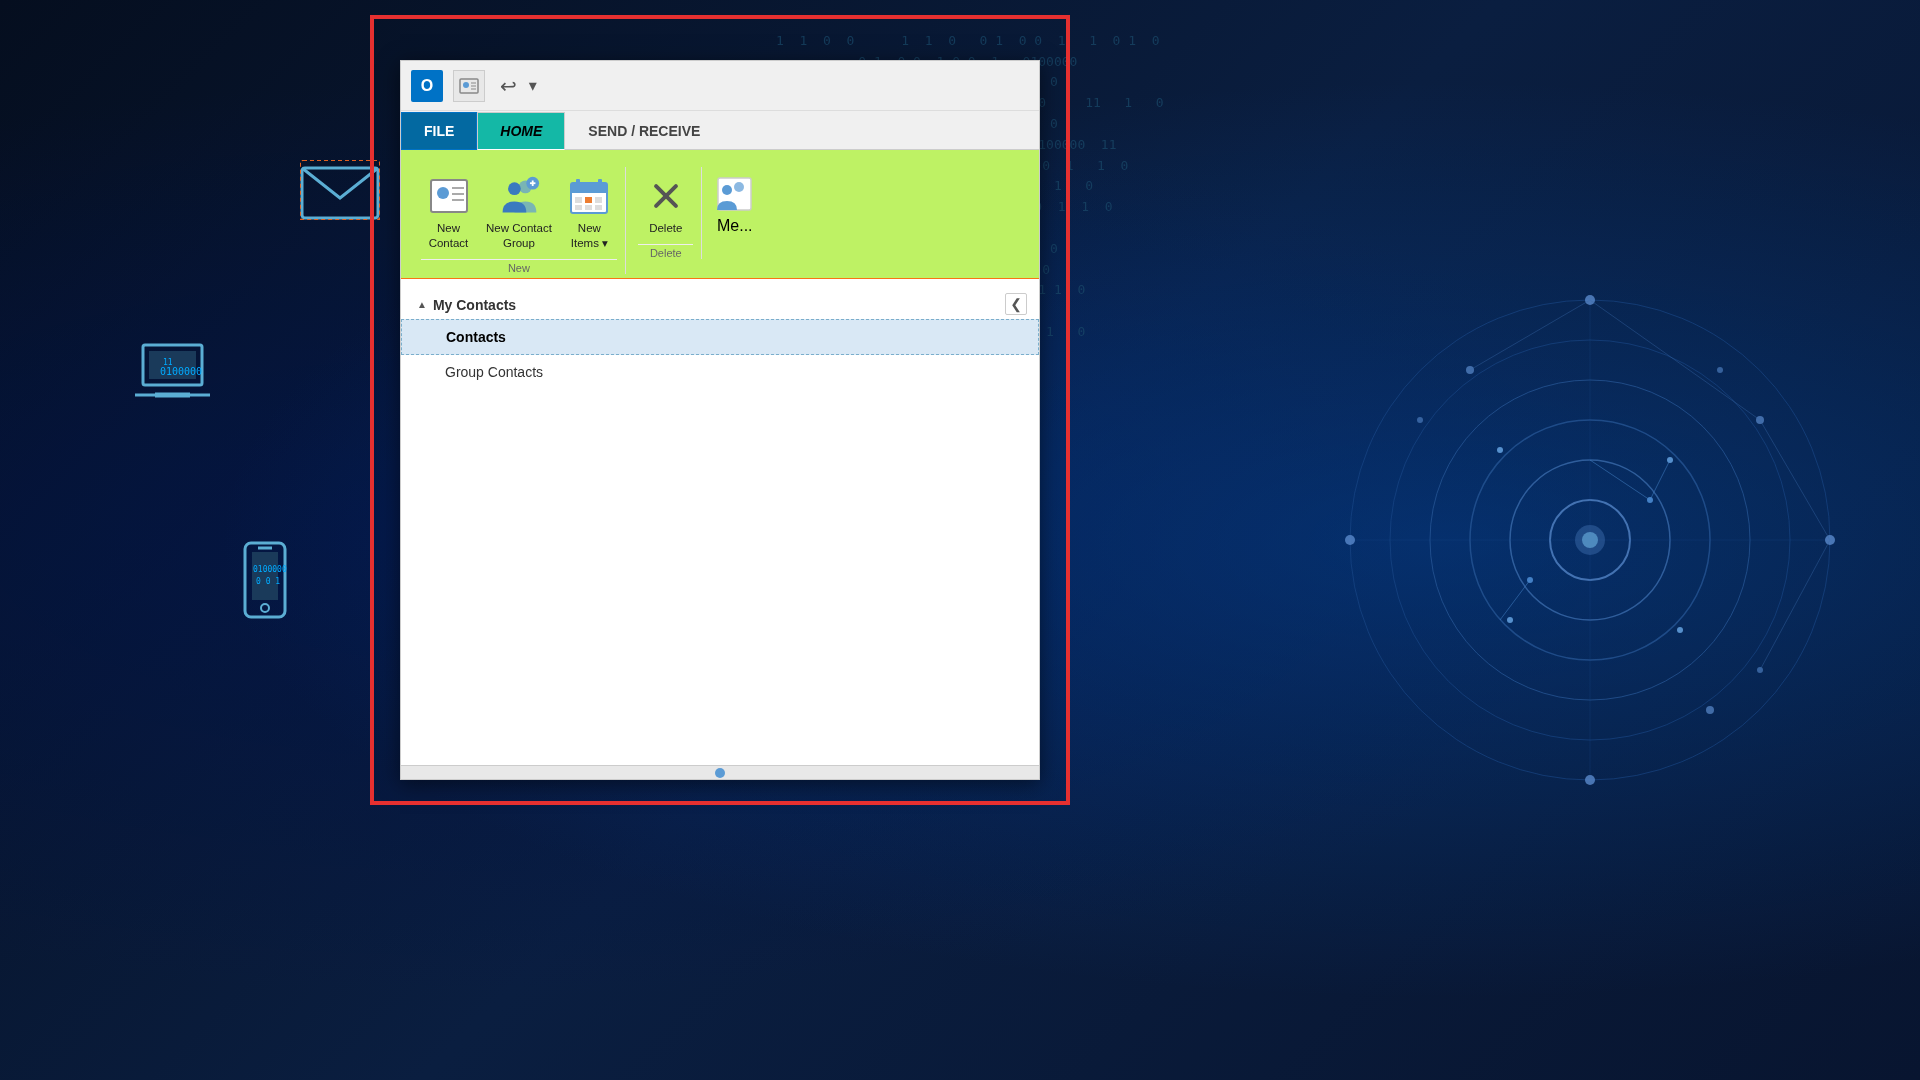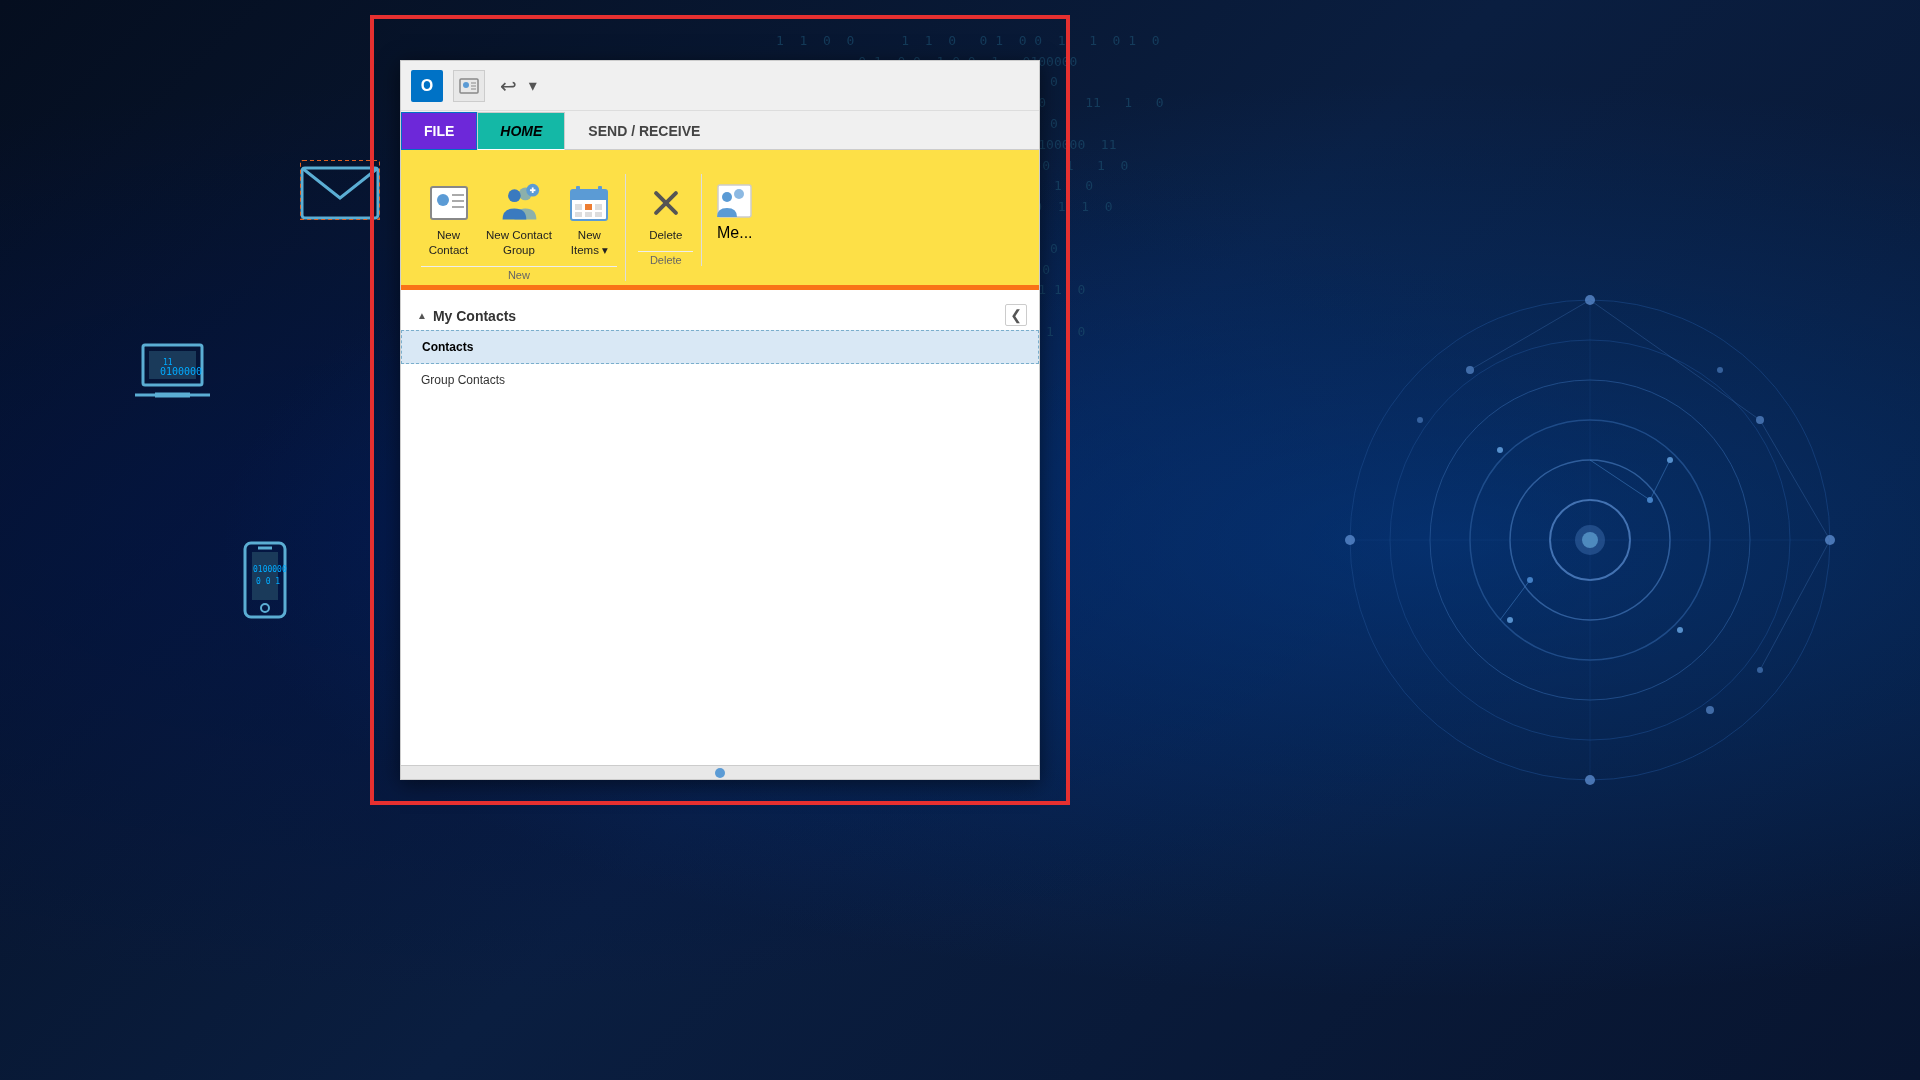--- a/index.html
+++ b/index.html
@@ -177,30 +177,30 @@
 
     .tab.active {
       background: #14b8a6;
       border-color: #ccc;
       border-bottom-color: white;
       color: #000;
       font-style: italic;
     }
 
     .tab.file-tab {
-      background: #6d28d9;
+      background: #0369a1;
       color: white;
       border-color: #0072c6;
     }
 
     
     .ribbon {
-      background: #fde047;
-      padding: 24px 12px 4px;
-      border-bottom: 5px solid #f97316;
+      background: #bef264;
+      padding: 17px 12px 4px;
+      border-bottom: 1px solid #f97316;
       min-height: 110px;
     }
 
     .ribbon-section {
       display: inline-flex;
       flex-direction: column;
       align-items: stretch;
       border-right: 1px solid #ddd;
       padding: 0 8px;
       vertical-align: top;
@@ -331,22 +331,22 @@
       color: #333;
       gap: 6px;
     }
 
     .section-triangle {
       font-size: 10px;
       color: #555;
     }
 
     .nav-item {
-      padding: 9px 16px 9px 20px;
-      font-size: 12px;
+      padding: 9px 16px 9px 44px;
+      font-size: 14px;
       cursor: pointer;
       color: #333;
     }
 
     .nav-item.active {
       background: #d9e8f5;
       border: 1px dashed #7aaecc;
       font-weight: 600;
       color: #000;
     }

